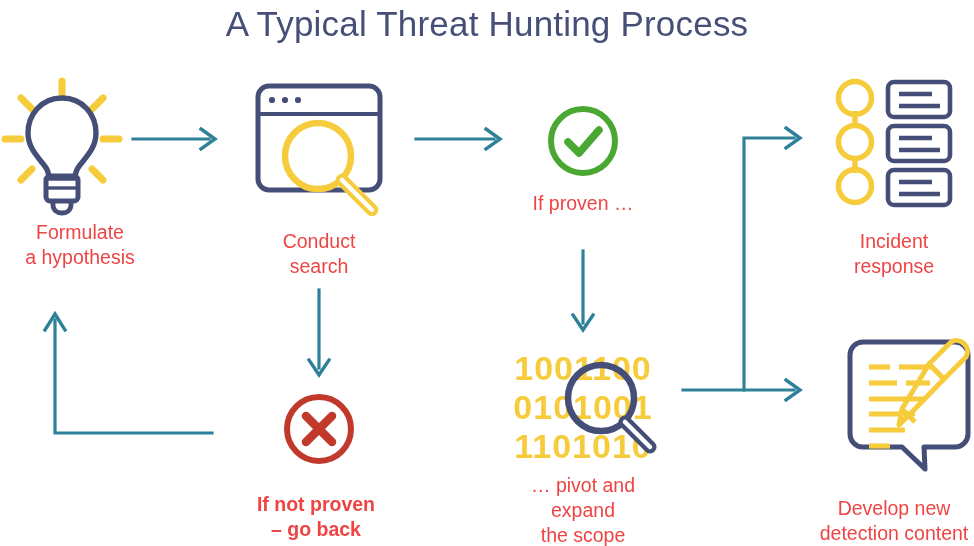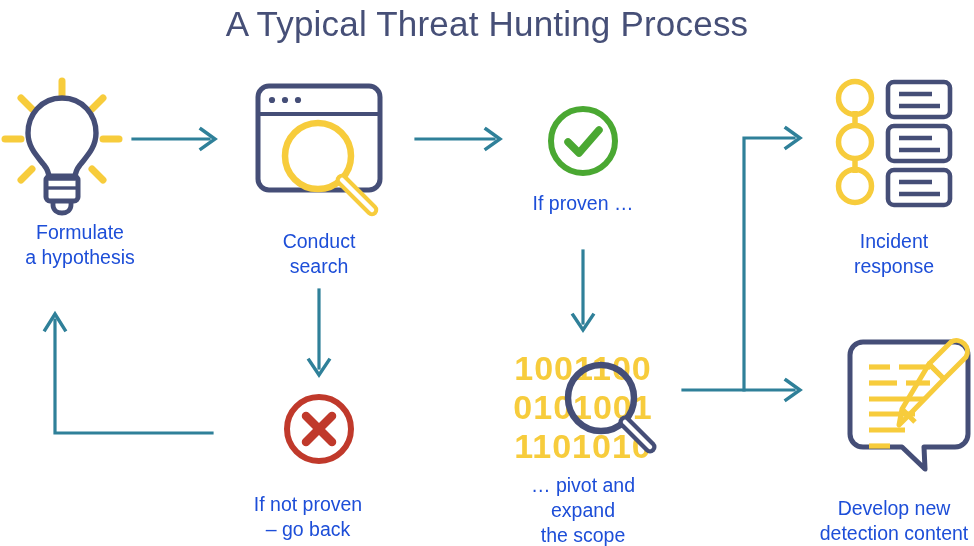--- a/index.html
+++ b/index.html
@@ -40,28 +40,28 @@
     letter-spacing: 0.2px;
     line-height: 46px;
     padding-top: 1px;
     white-space: nowrap;
   }
   .node-label {
     position: absolute;
     text-align: center;
     font-size: 19.5px;
     line-height: 25px;
-    color: #1d4ed8;
+    color: #ef4444;
     white-space: pre-line;
     font-weight: 400;
   }
   .lbl-hypothesis { left: -40px; top: 220px; width: 240px; }
   .lbl-search     { left: 219px; top: 229px; width: 200px; text-align: center; }
   .lbl-proven     { left: 483px; top: 191px; width: 200px; }
-  .lbl-notproven  { left: 208px; top: 492px; width: 200px; }
+  .lbl-notproven  { left: 216px; top: 492px; width: 200px; font-weight: bold; }
   .lbl-pivot      { left: 483px; top: 473px; width: 200px; }
   .lbl-incident   { left: 794px; top: 229px; width: 200px; }
   .lbl-develop    { left: 788px; top: 496px; width: 212px; }
 </style>
 </head>
 <body>
 
 <div id="diagram-root">
 
   <div class="title">A Typical Threat Hunting Process</div>

